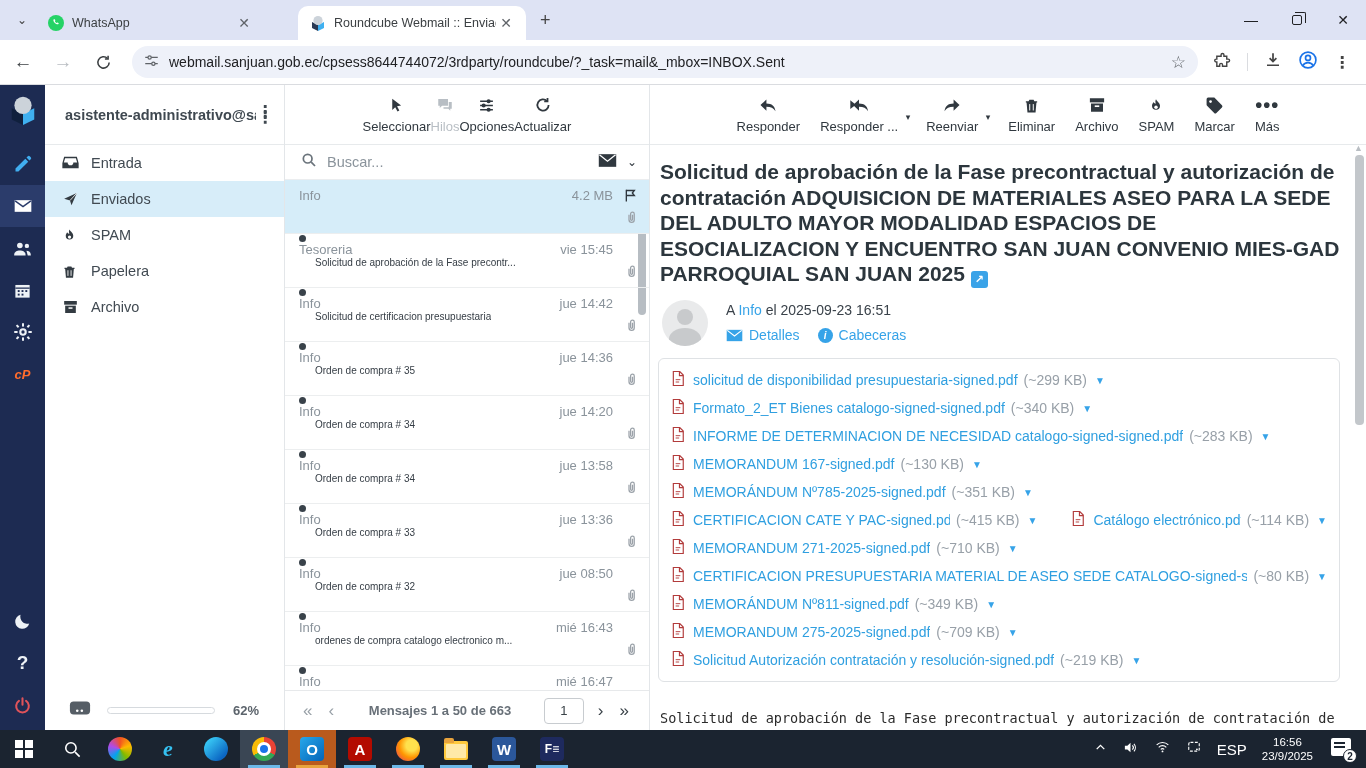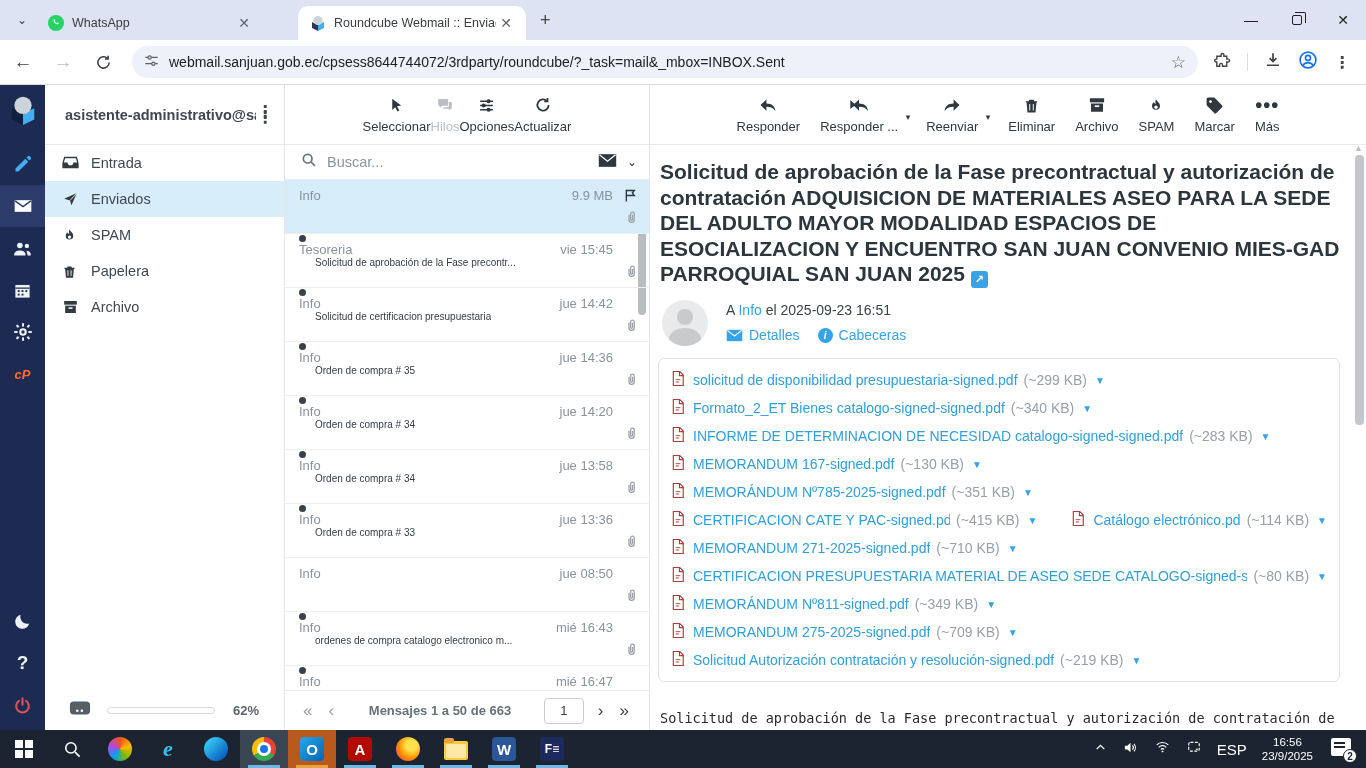--- a/index.html
+++ b/index.html
@@ -407,21 +407,21 @@
             </svg></span>
         <span style="font-size:12px;">⌄</span>
       </span>
     </div>
     <div class="msg-rows" id="msg-rows">
       <span class="list-scrollup">▲</span>
       <span class="list-scrollthumb"></span>
     <div class="msg-row selected">
     <div class="msg-l1">
             <span class="msg-sender">Info</span>
-            <span class="msg-meta">9.9 MB</span>
+            <span class="msg-meta">4.2 MB</span>
           </div>
     <div class="msg-l2">
             <span class="msg-dot"></span>
             <span class="msg-subject">Solicitud de aprobación de la Fase precontr...</span>
           </div>
     <span class="msg-flag"><svg width="16" height="17" viewBox="0 0 24 24" fill="none" stroke="currentColor" stroke-width="2">
               <path d="M5 21V3.5"></path>
               <path d="M5 4.5h12l-3 3.8 3 3.7H5"></path>
             </svg></span>
     <span class="msg-clip"><svg width="15" height="17" viewBox="0 0 24 24" fill="none" stroke="currentColor" stroke-width="2">
@@ -495,20 +495,24 @@
           </div>
 
     <span class="msg-clip"><svg width="15" height="17" viewBox="0 0 24 24" fill="none" stroke="currentColor" stroke-width="2">
               <path d="M8 7.5v8.2a4.2 4.2 0 0 0 8.4 0V6.3a2.9 2.9 0 0 0-5.8 0v8.6a1.5 1.5 0 0 0 3 0V7.5"></path>
             </svg></span>
   </div>
         <div class="msg-row">
     <div class="msg-l1">
             <span class="msg-sender">Info</span>
             <span class="msg-meta">jue 13:36</span>
+          </div>
+    <div class="msg-l2">
+            <span class="msg-dot"></span>
+            <span class="msg-subject">Orden de compra # 32</span>
           </div>
 
     <span class="msg-clip"><svg width="15" height="17" viewBox="0 0 24 24" fill="none" stroke="currentColor" stroke-width="2">
               <path d="M8 7.5v8.2a4.2 4.2 0 0 0 8.4 0V6.3a2.9 2.9 0 0 0-5.8 0v8.6a1.5 1.5 0 0 0 3 0V7.5"></path>
             </svg></span>
   </div>
         <div class="msg-row">
     <div class="msg-l1">
             <span class="msg-sender">Info</span>
             <span class="msg-meta">jue 08:50</span>

